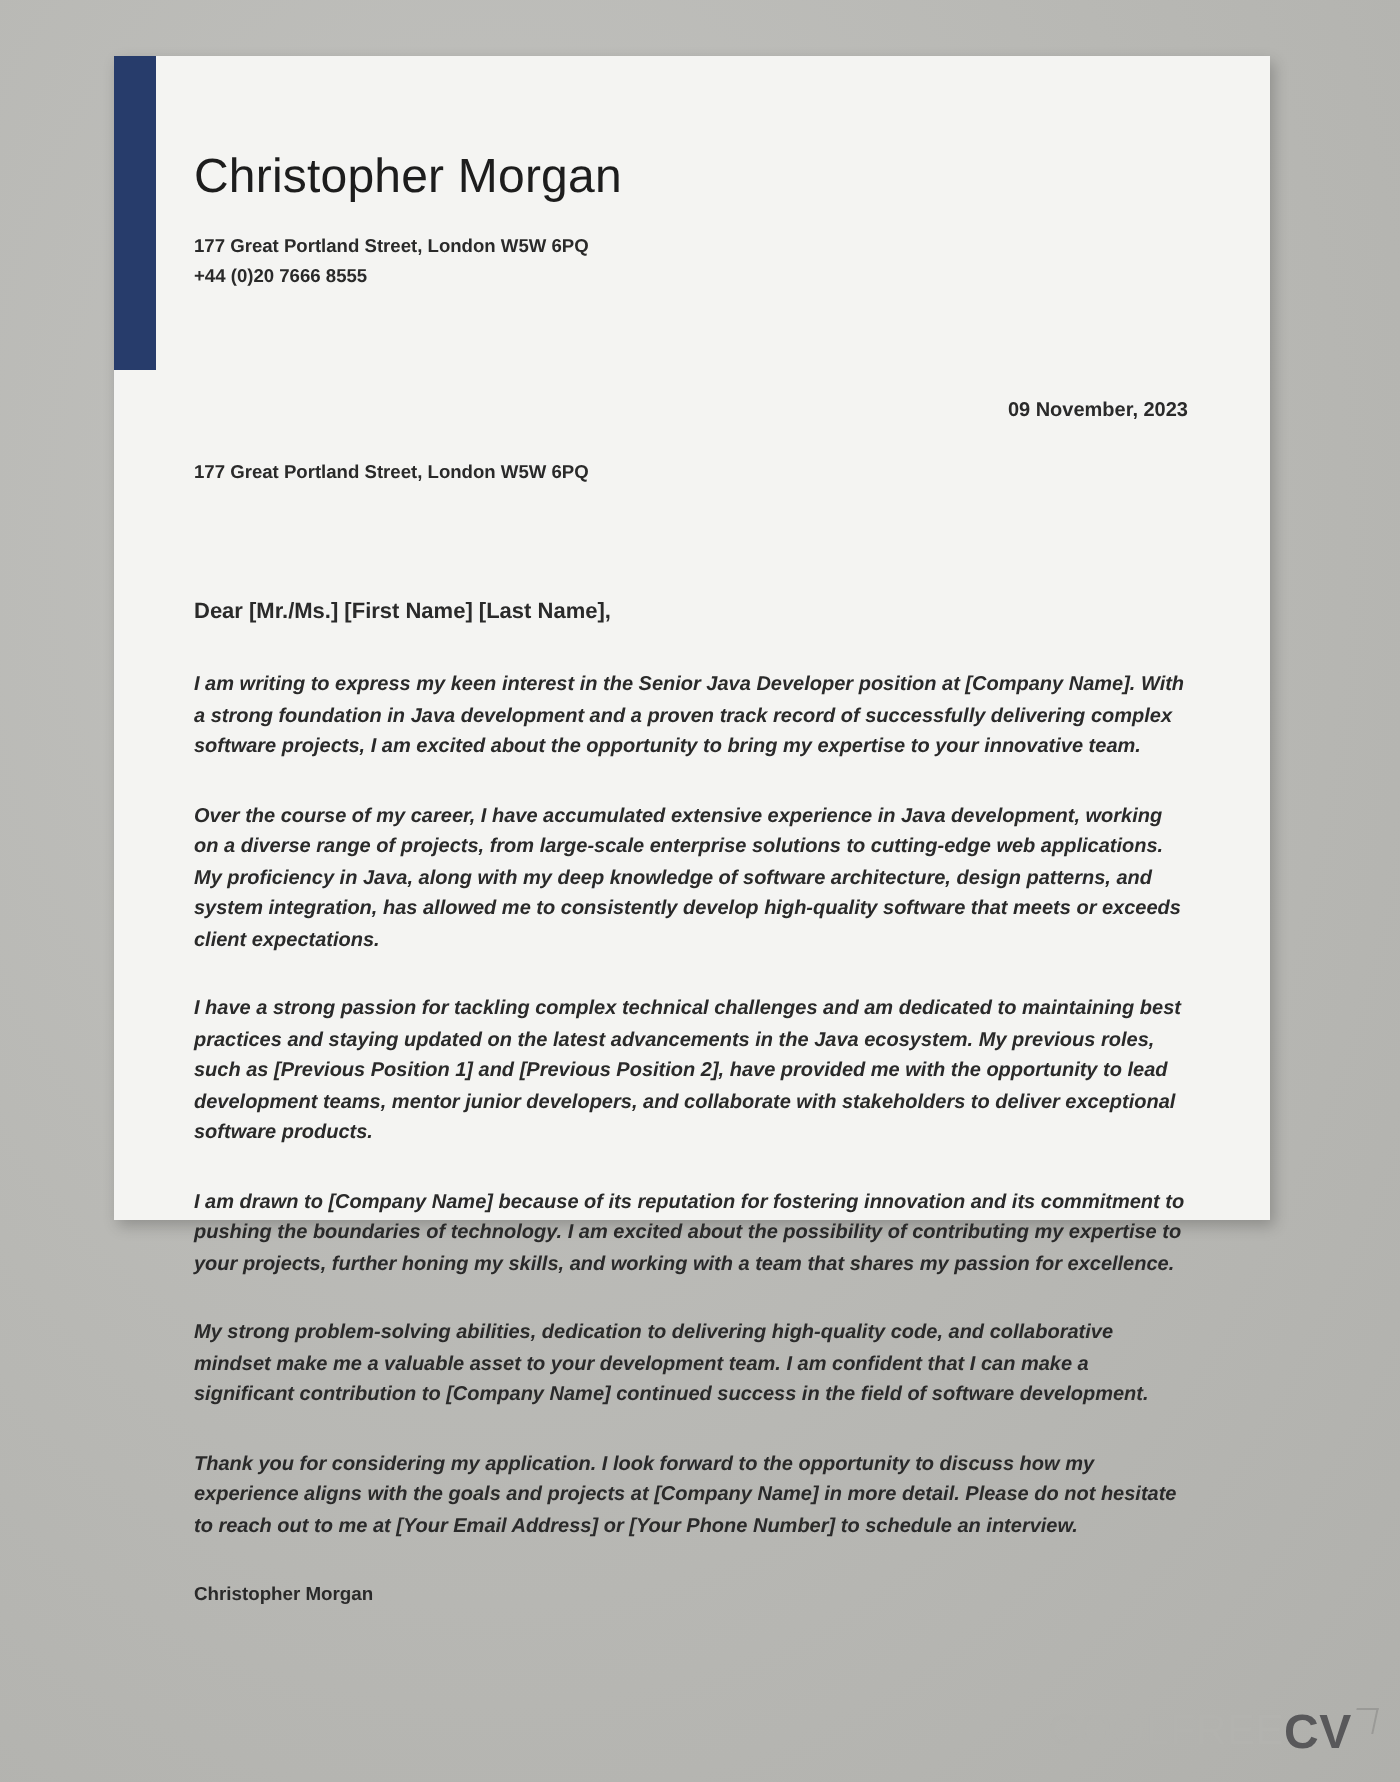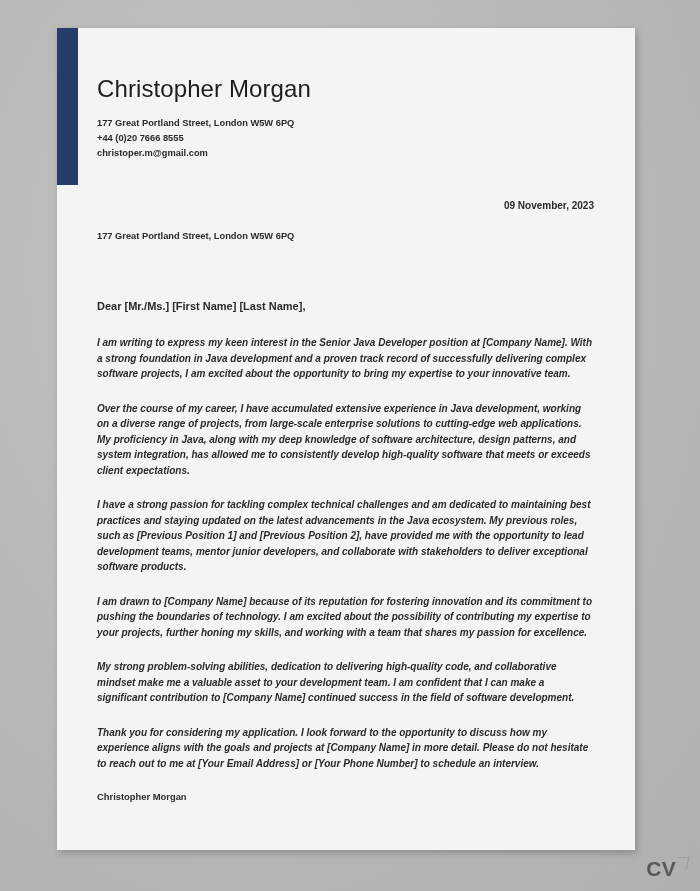--- a/index.html
+++ b/index.html
@@ -23,21 +23,21 @@
     background:
       radial-gradient(ellipse at 35% 30%, #c2c2bf 0%, #b8b8b4 55%, #b0b0ac 100%);
   }
 
   
   .page {
     position: absolute;
     left: 57px;
     top: 28px;
     width: 578px;
-    height: 822px;
+    height: 582px;
     background: #f4f4f2;
     box-shadow: 2px 3px 7px rgba(0,0,0,0.22);
   }
 
   .accent-bar {
     position: absolute;
     left: 0;
     top: 0;
     width: 21px;
     height: 157px;
@@ -156,21 +156,21 @@
 
   .wm-light {
     font-size: 21px;
     font-weight: 400;
     letter-spacing: 0.3px;
     color: #b3b3af;
     line-height: 1;
   }
 
   .wm-bold {
-    font-size: 21px;
+    font-size: 24px;
     font-weight: 700;
     letter-spacing: 0.3px;
     color: #58585a;
     line-height: 1;
   }
 
   .wm-bracket {
     width: 11px;
     height: 13px;
     margin-left: 1px;
@@ -187,21 +187,20 @@
 
 <div class="page">
 
   <div class="accent-bar"></div>
 
   <div class="header">
     <div class="sender-name">Christopher Morgan</div>
     <div class="sender-contact">
       <div>177 Great Portland Street, London W5W 6PQ</div>
       <div>+44 (0)20 7666 8555</div>
-      <div>christoper.m@gmail.com</div>
     </div>
   </div>
 
   <div class="date-line">09 November, 2023</div>
 
   <div class="recipient">
     <div class="recipient-address">177 Great Portland Street, London W5W 6PQ</div>
   </div>
 
   <div class="letter-body">

